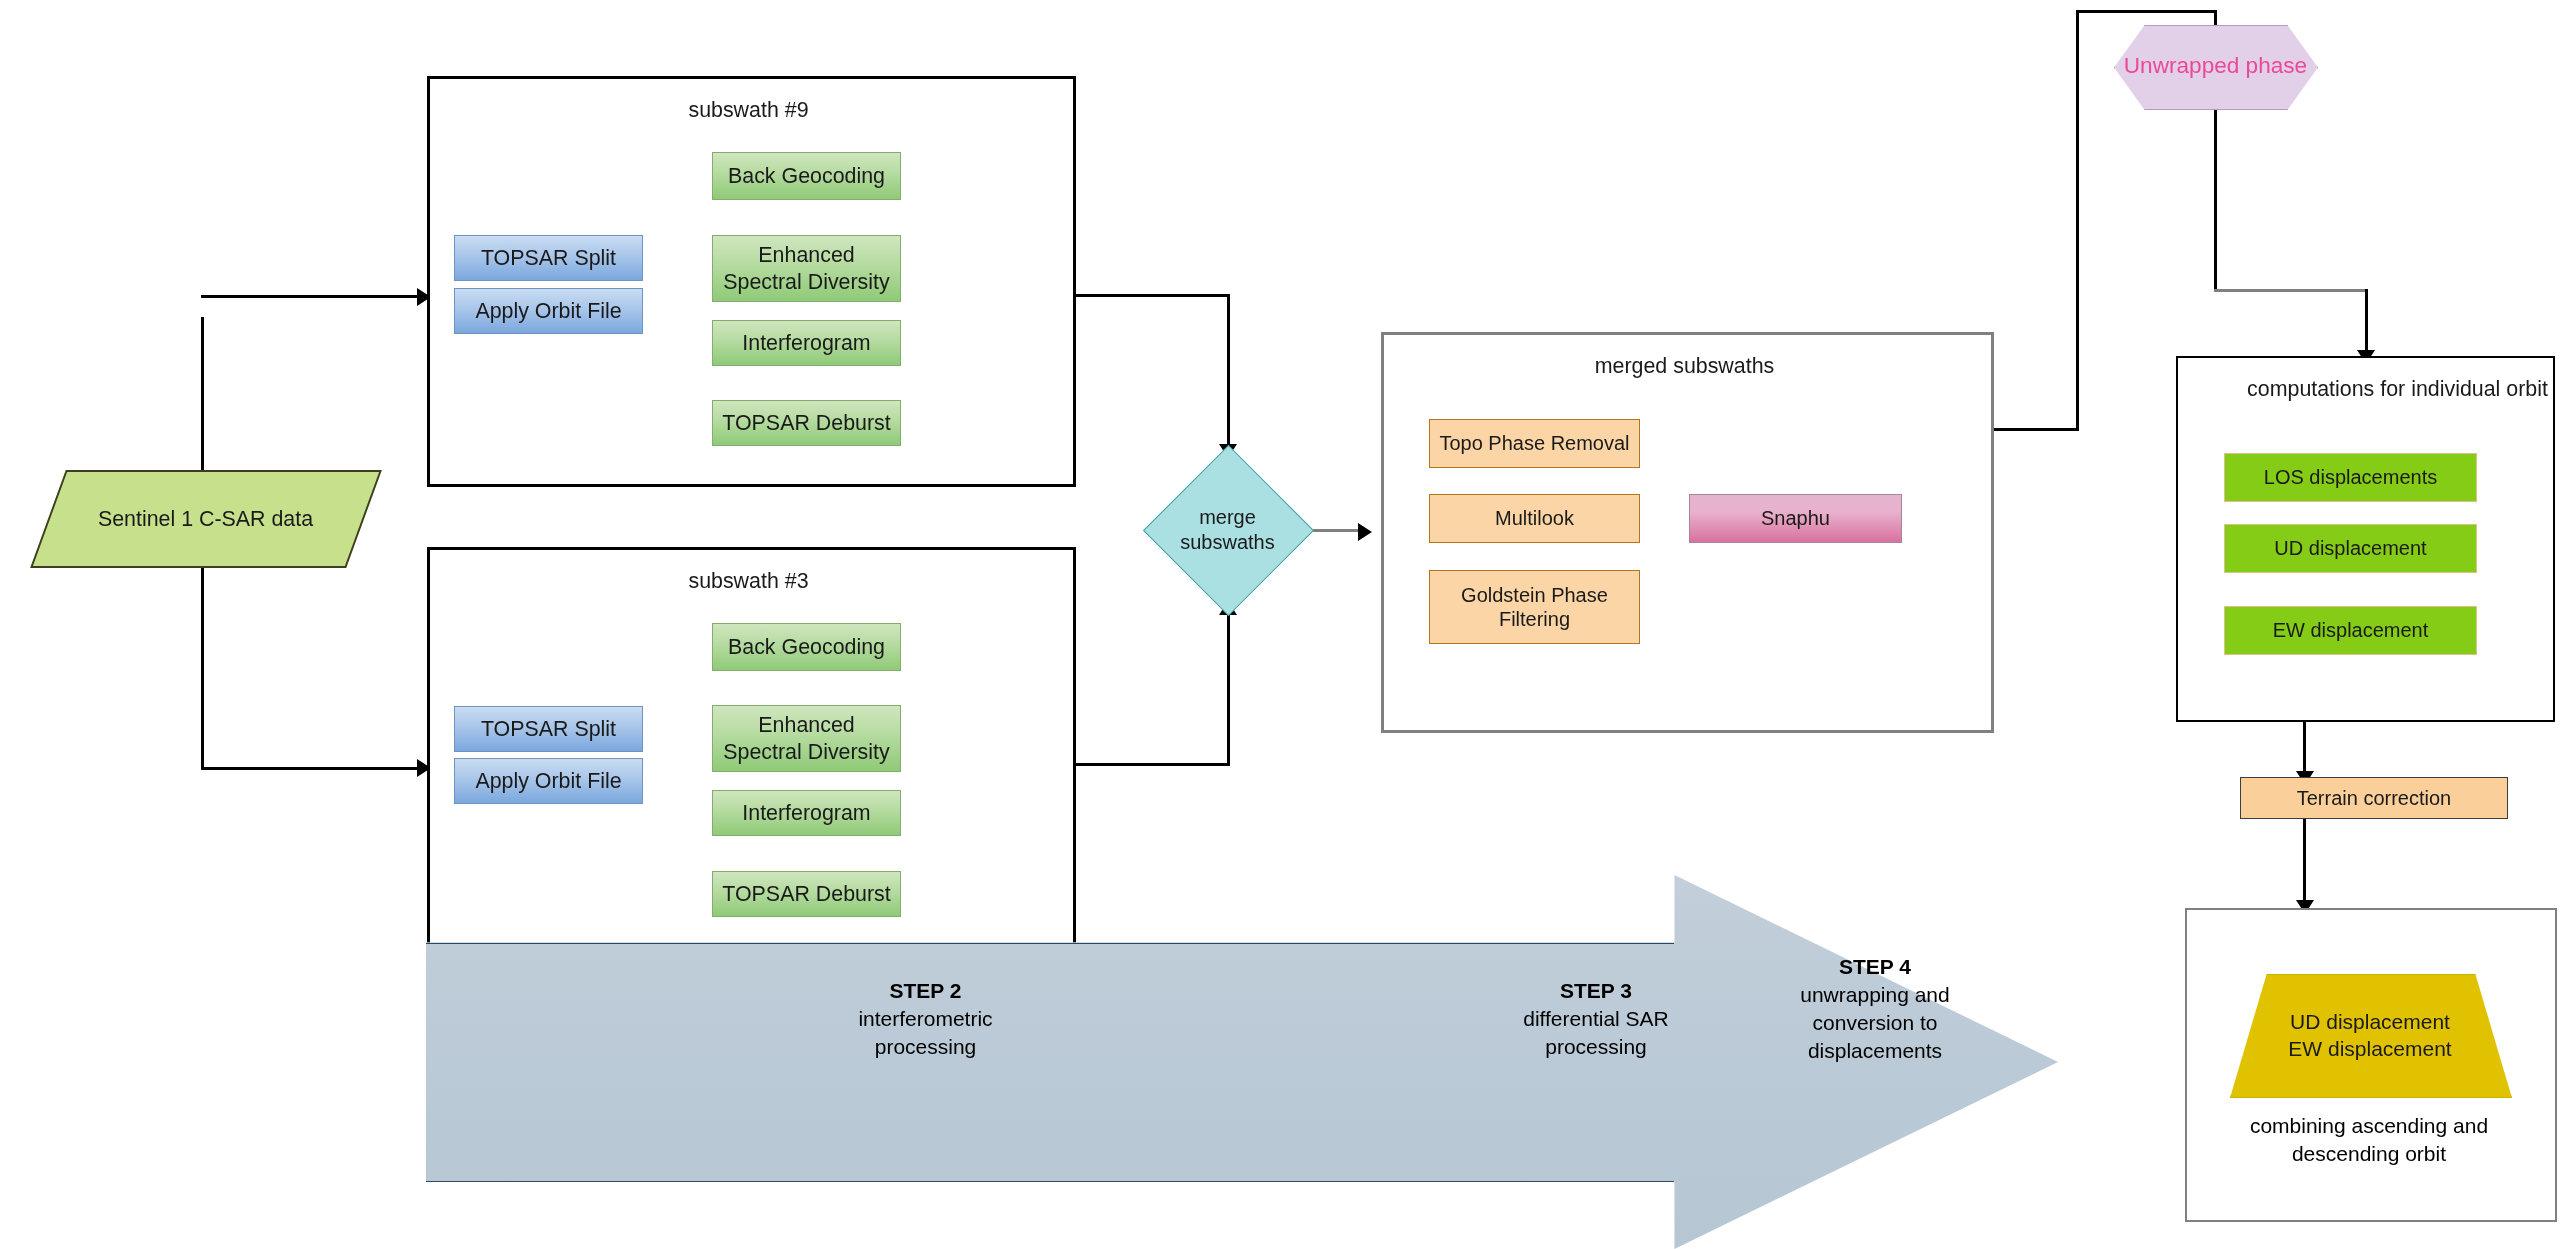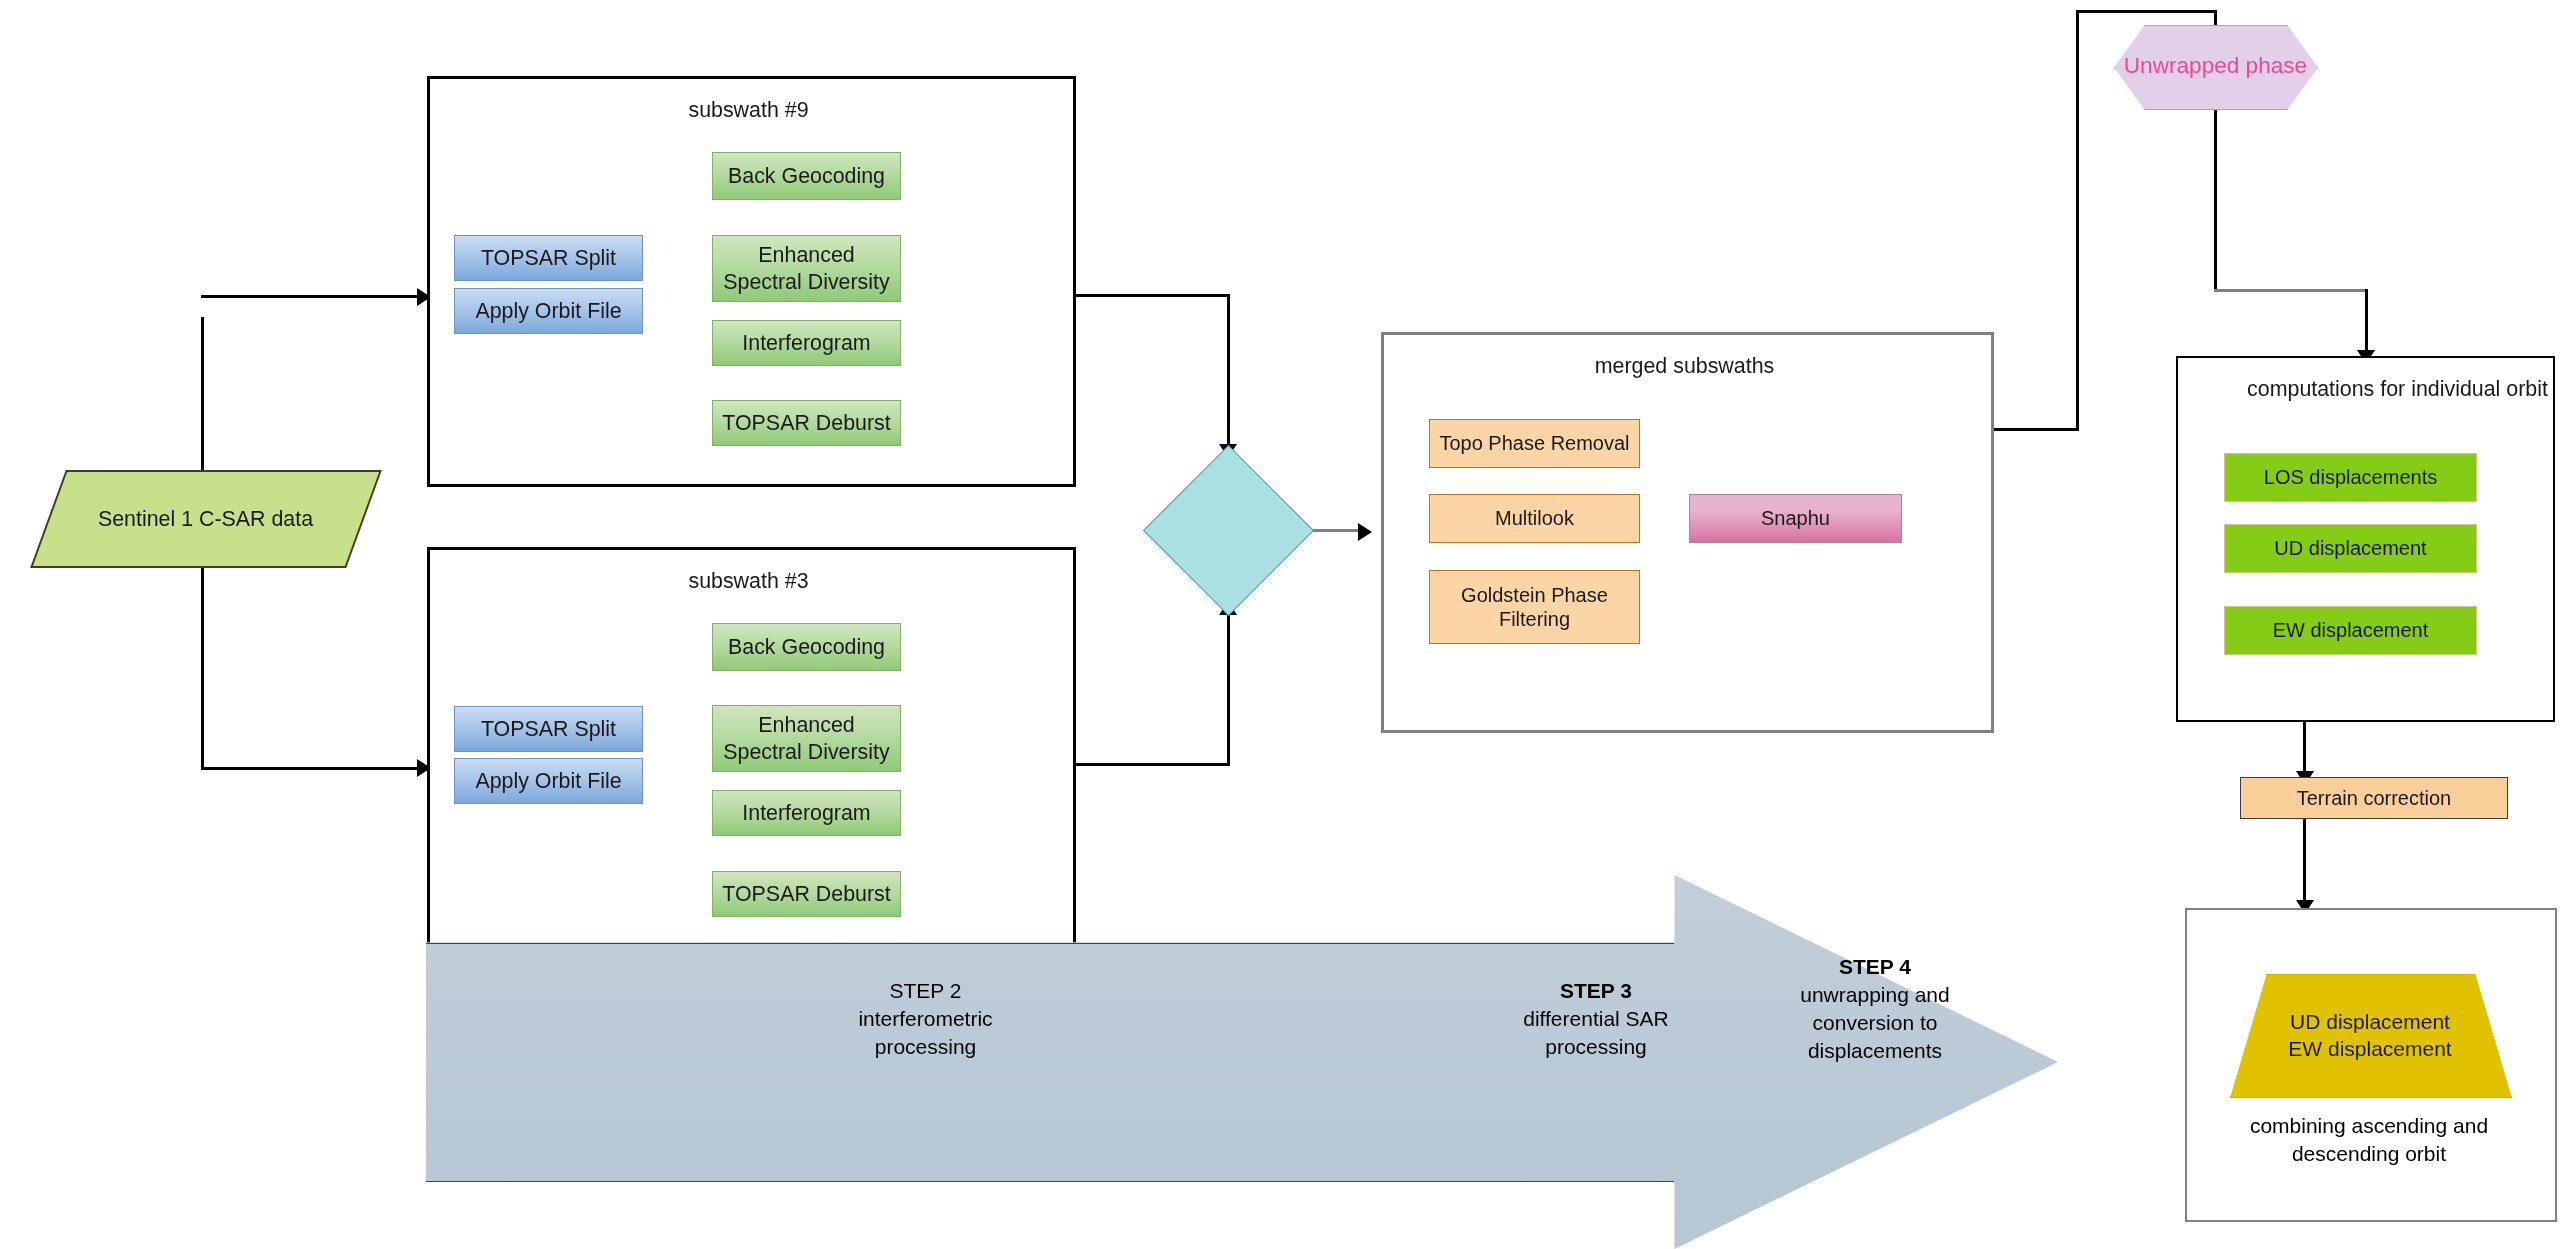--- a/index.html
+++ b/index.html
@@ -187,20 +187,23 @@
 
   <div class="box box-blue" style="left:454px;top:706px;width:189px;height:46px;">TOPSAR Split</div>
   <div class="box box-blue" style="left:454px;top:758px;width:189px;height:46px;">Apply Orbit File</div>
 
   <div class="box box-green" style="left:712px;top:623px;width:189px;height:48px;">Back Geocoding</div>
   <div class="box box-green" style="left:712px;top:705px;width:189px;height:67px;">Enhanced Spectral Diversity</div>
   <div class="box box-green" style="left:712px;top:790px;width:189px;height:46px;">Interferogram</div>
   <div class="box box-green" style="left:712px;top:871px;width:189px;height:46px;">TOPSAR Deburst</div>
 
   <div class="diamond" style="left:1168px;top:470px;width:119px;height:119px;"></div>
+  <div class="diamond-text" style="left:1159px;top:470px;width:137px;height:119px;">
+    <span>merge subswaths</span>
+  </div>
 
   <div class="container-grey" style="position:absolute;left:1381px;top:332px;width:607px;height:395px;"></div>
   <div class="container-title" style="left:1381px;top:354px;width:607px;">merged subswaths</div>
 
   <div class="box box-orange" style="left:1429px;top:419px;width:211px;height:49px;font-size:20px;">Topo Phase Removal</div>
   <div class="box box-orange" style="left:1429px;top:494px;width:211px;height:49px;font-size:20px;">Multilook</div>
   <div class="box box-pink" style="left:1689px;top:494px;width:213px;height:49px;font-size:20px;">Snaphu</div>
   <div class="box box-orange" style="left:1429px;top:570px;width:211px;height:74px;font-size:20px;">Goldstein Phase Filtering</div>
 
   <div class="hexagon" style="left:2114px;top:25px;width:202px;height:83px;"></div>
@@ -226,21 +229,21 @@
     <span>UD displacement</span>
     <span>EW displacement</span>
   </div>
 
   <div class="label" style="left:2216px;top:1112px;width:306px;font-size:21px;line-height:1.32;">combining ascending and descending orbit</div>
 
   <div class="banner" style="left:426px;top:875px;width:1632px;height:374px;"></div>
   <div class="banner-outline" style="left:426px;top:943px;width:1248px;height:237px;"></div>
 
   <div class="step" style="left:823px;top:977px;width:205px;">
-    <span style="font-weight:normal;">STEP 2</span>
+    <span style="font-weight:bold;">STEP 2</span>
     <span>interferometric processing</span>
   </div>
   <div class="step" style="left:1489px;top:977px;width:214px;">
     <span style="font-weight:bold;">STEP 3</span>
     <span>differential SAR processing</span>
   </div>
   <div class="step" style="left:1774px;top:953px;width:202px;">
     <span style="font-weight:bold;">STEP 4</span>
     <span>unwrapping and conversion to displacements</span>
   </div>

